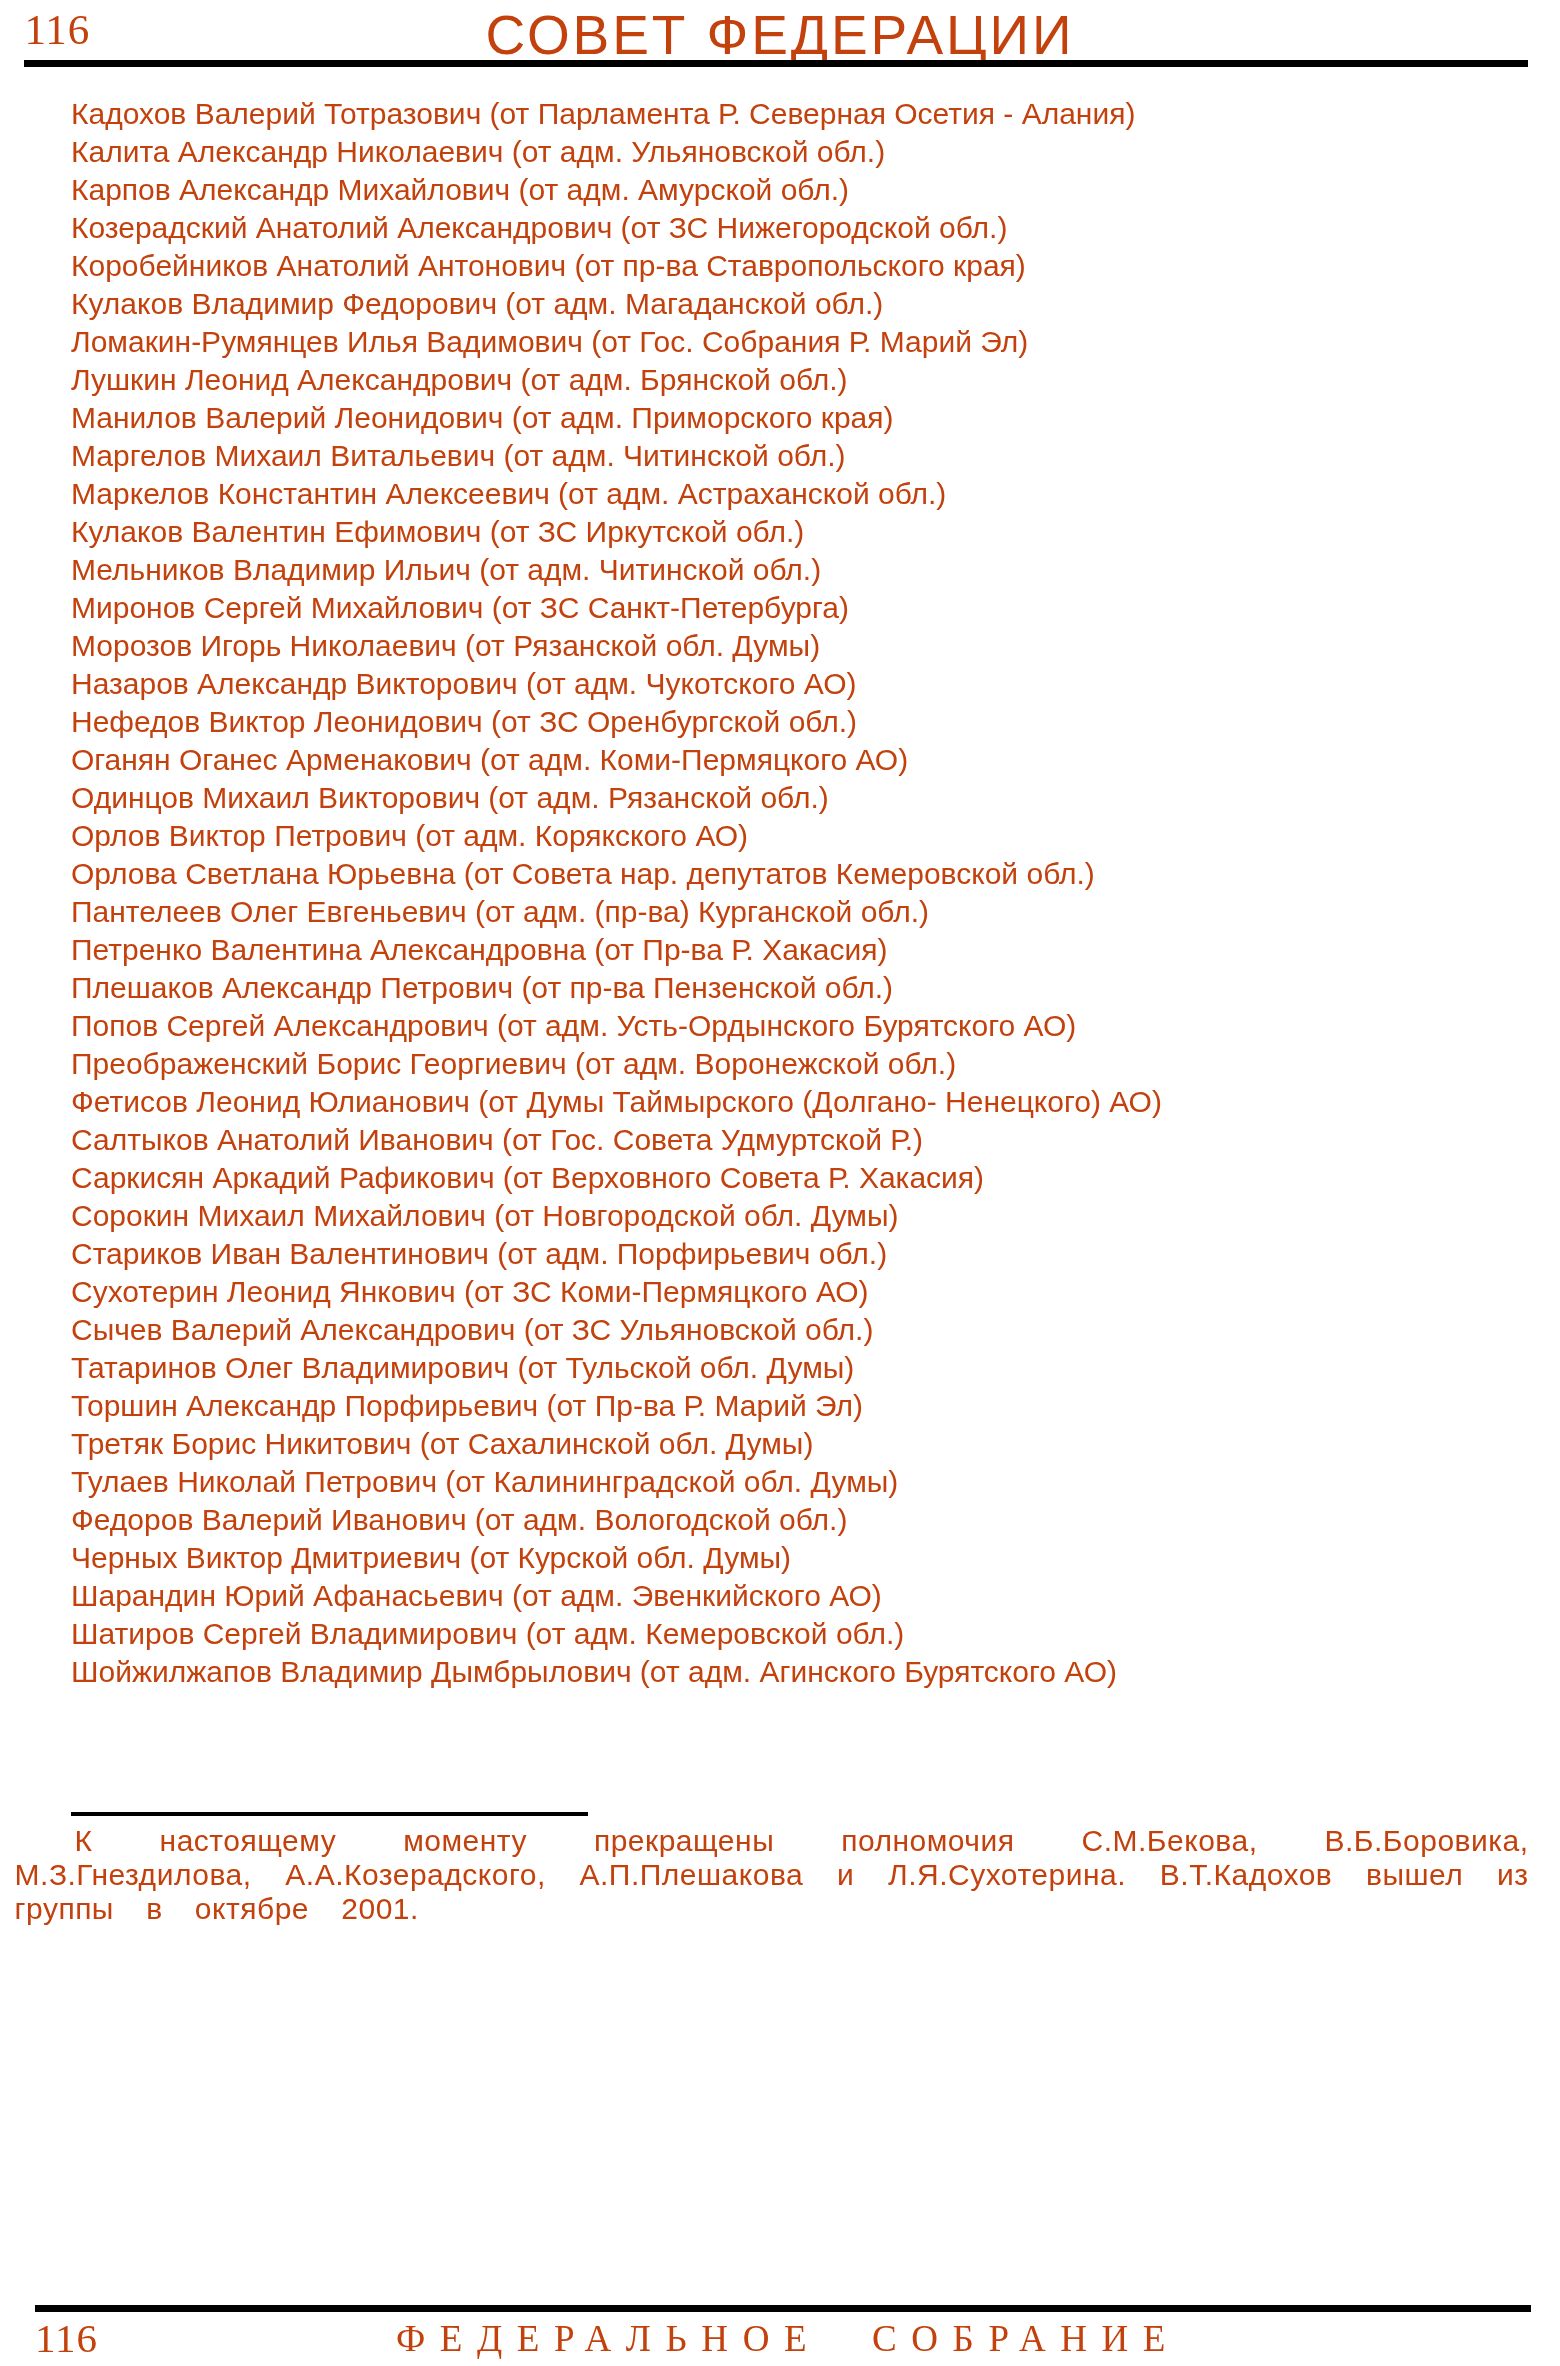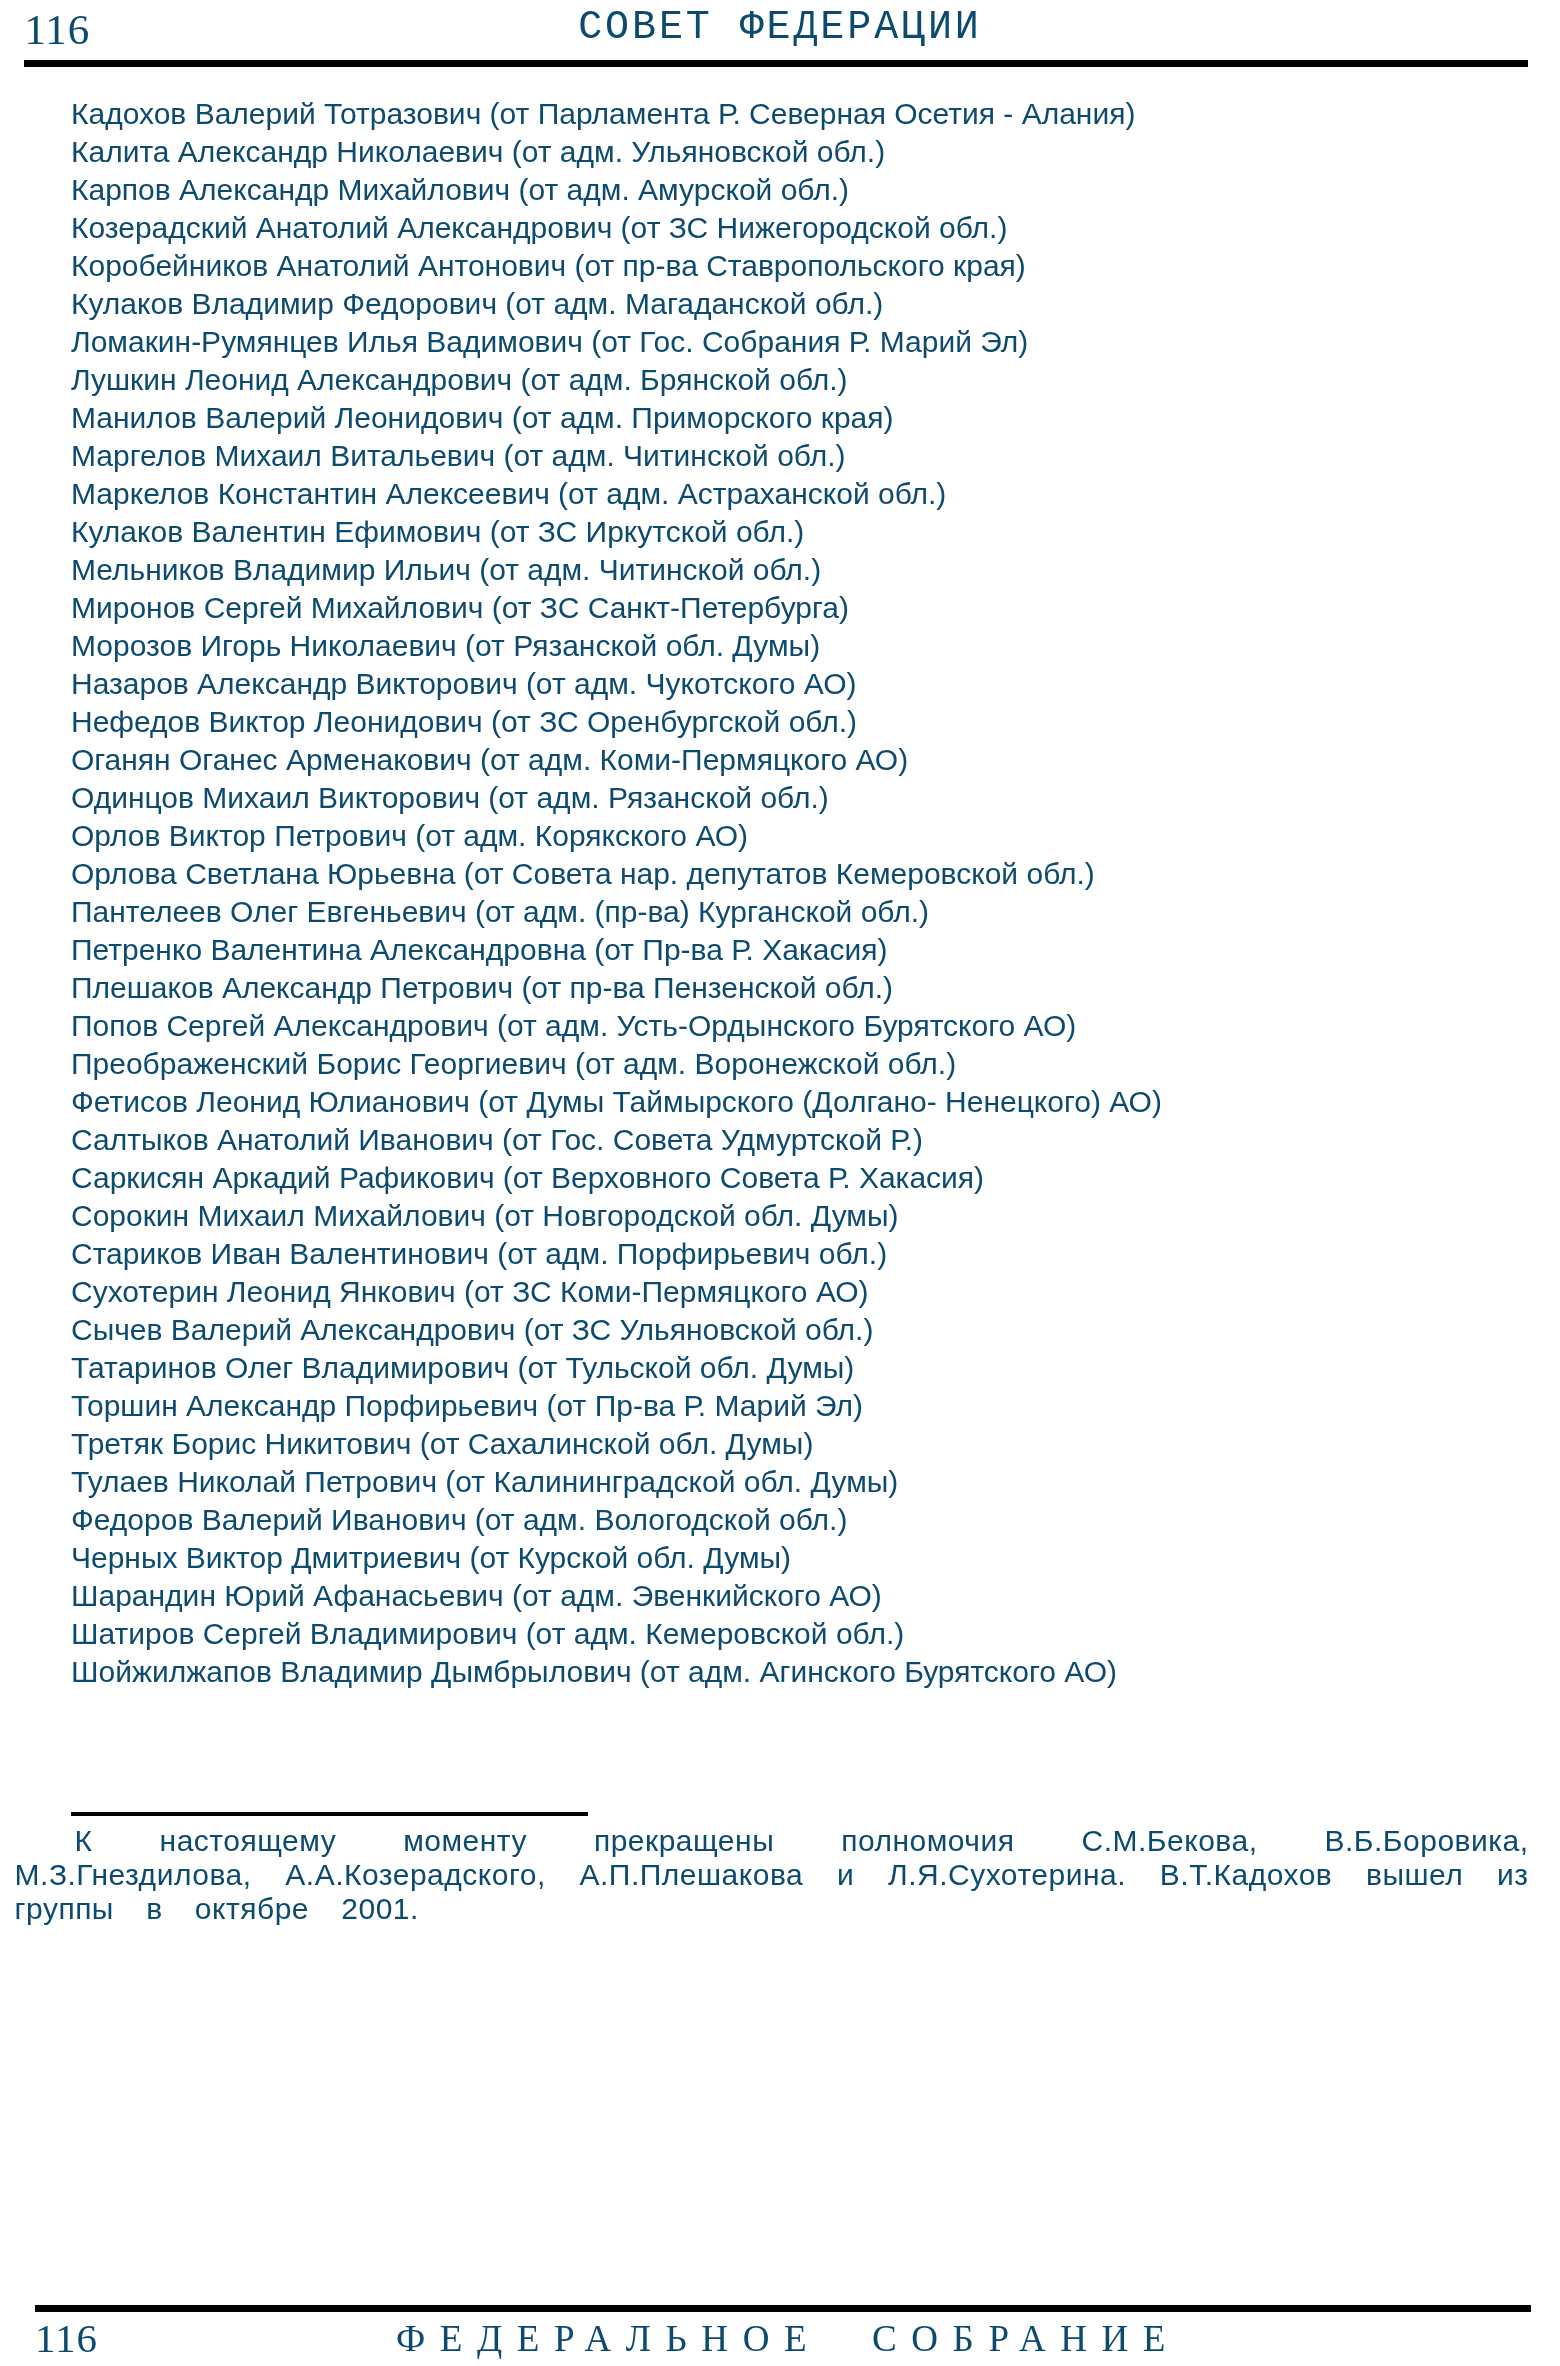--- a/index.html
+++ b/index.html
@@ -3,39 +3,39 @@
 <meta charset="utf-8">
 <style>
   * { margin: 0; padding: 0; box-sizing: border-box; }
   html, body { background: #ffffff; }
   body { width: 1560px; }
   .page {
     position: relative;
     width: 1560px;
     height: 2367px;
     background: #ffffff;
-    color: #0c4a6e;
+    color: #c2410c;
     overflow: hidden;
     font-family: "Liberation Sans", sans-serif;
   }
   
   .header-pagenum {
     position: absolute;
     left: 24.4px; top: 7.8px;
     font-family: "Liberation Serif", serif;
     font-size: 43px;
     line-height: 1;
     letter-spacing: 1px;
   }
   .header-title {
     position: absolute;
     left: 0; right: 0; top: 7.8px;
     text-align: center;
-    font-family: Liberation Mono, monospace;
-    font-size: 40px;
+    font-family: Liberation Sans, sans-serif;
+    font-size: 55px;
     line-height: 1;
     letter-spacing: 2.9px;
   }
   .header-rule {
     position: absolute;
     left: 24.4px; top: 60px;
     width: 1504px; height: 6.8px;
     background: #000000;
   }
   

